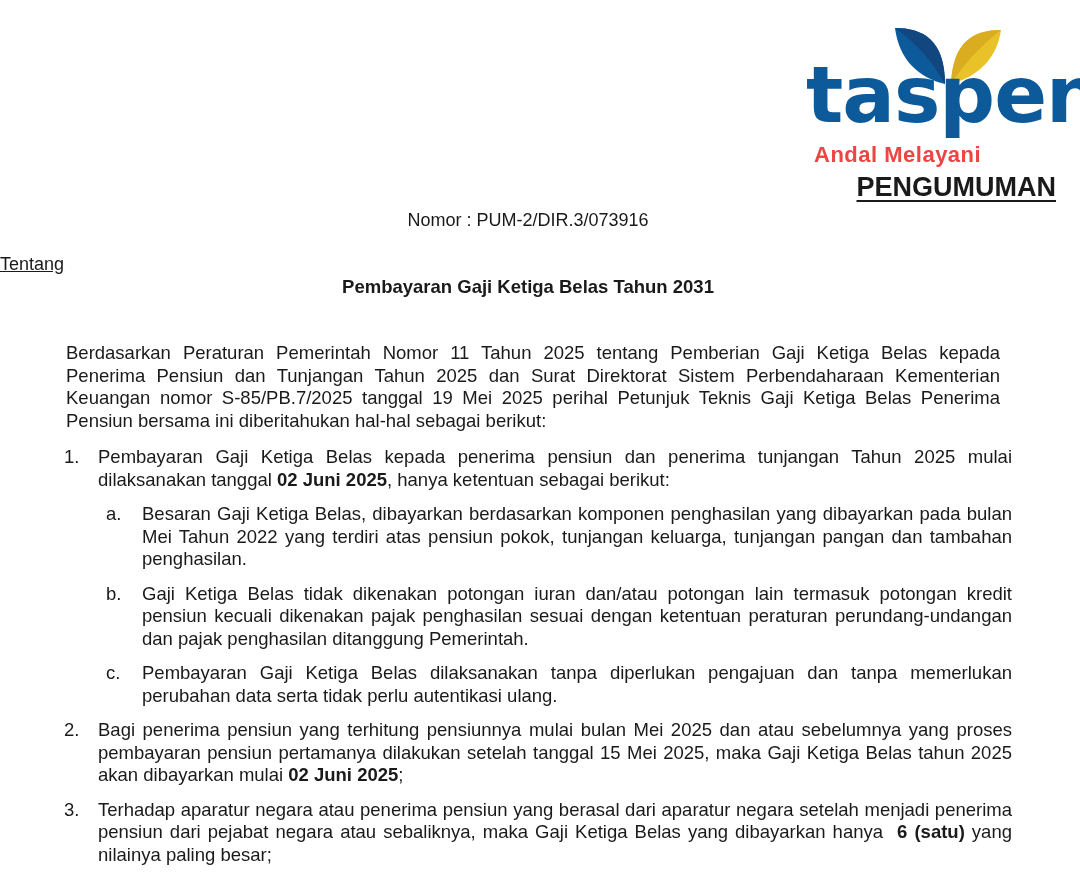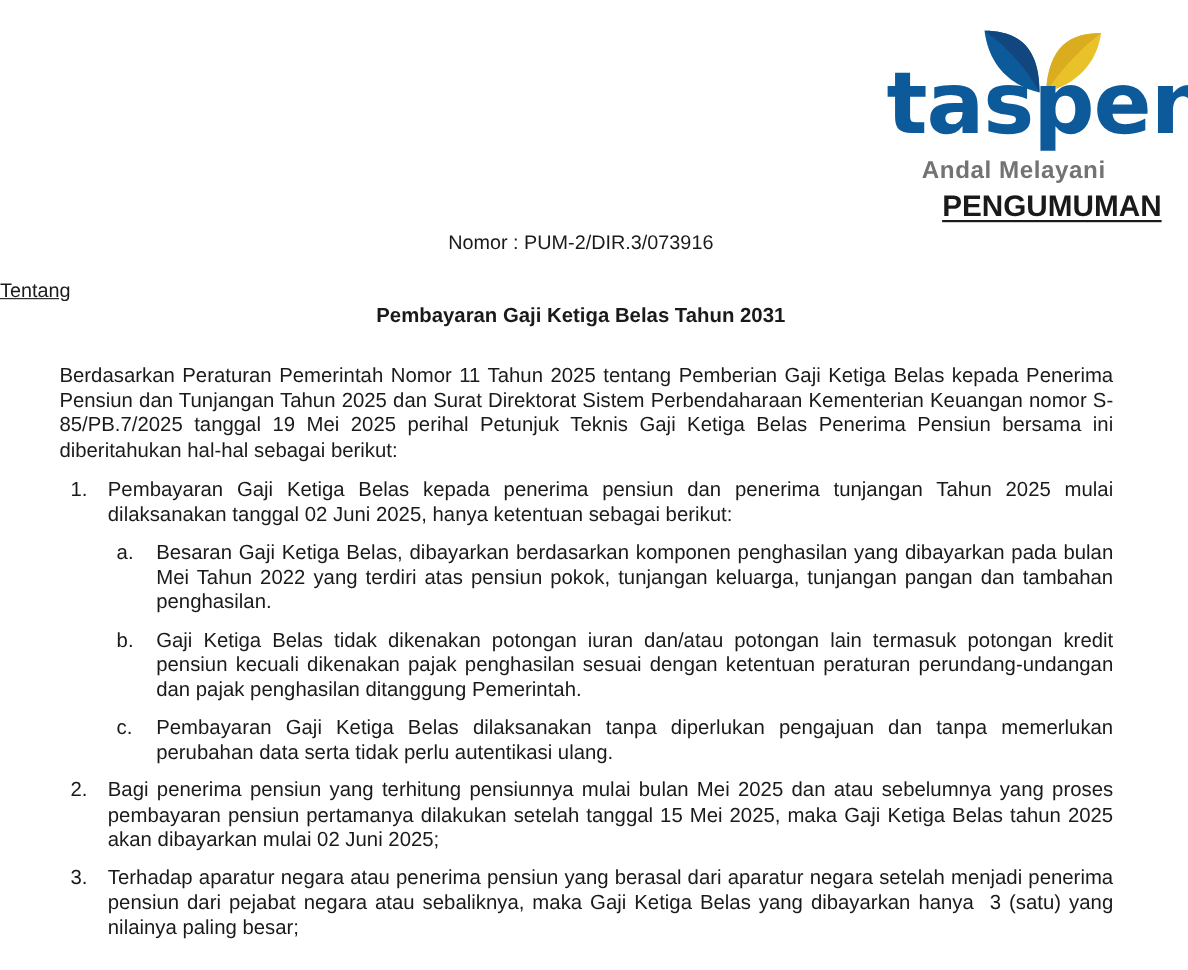--- a/index.html
+++ b/index.html
@@ -10,41 +10,41 @@
   }
   .logo { position: absolute; left: 806px; top: 26px; width: 220px; height: 135px; }
   .logo .leaves { position: absolute; left: 87px; top: 0; width: 110px; height: 60px; }
   .logo .word {
     position: absolute; left: 0; top: 30px; font-size: 78px; font-weight: bold;
     color: #0d5a9a; letter-spacing: -1px; line-height: 1;
     font-family: "DejaVu Sans", sans-serif;
   }
   .logo .tagline {
     position: absolute; left: 8px; top: 116px; font-size: 22px; font-weight: bold;
-    color: #737373; letter-spacing: 0.5px; white-space: nowrap; margin-left: 24px;
+    color: #ef4444; letter-spacing: 0.5px; white-space: nowrap;
   }
   .title {
     position: absolute; left: 0; width: 1056px; top: 172px; text-align: right;
     font-size: 27px; font-weight: bold; text-decoration: underline;
     text-decoration-thickness: 2px; text-underline-offset: 4px;
   }
   .nomor { position: absolute; left: 0; width: 1056px; top: 210px; text-align: center; font-size: 18px; }
   .tentang { position: absolute; left: 0; width: 1056px; top: 254px; text-align: left; font-size: 18px; text-decoration: underline; }
   .subject { position: absolute; left: 0; width: 1056px; top: 276px; text-align: center; font-size: 18.5px; font-weight: bold; }
   .body {
     position: absolute; left: 54px; width: 958px; top: 330px;
     font-size: 18.5px; line-height: 22.5px;
   }
-  .para { text-align: justify; text-align-last: left; margin: 0; }
+  .para { text-align: justify; text-align-last: left; margin: 12px; }
   .item { position: relative; padding-left: 44px; margin-top: 12px; }
   .item .num { position: absolute; left: 10px; top: 0; }
   .sub { position: relative; padding-left: 44px; margin-top: 12px; }
   .sub .letter { position: absolute; left: 8px; top: 0; }
   .justify { text-align: justify; text-align-last: left; }
-  b { font-weight: normal; }
+  b { font-weight: bold; }
 </style>
 </head>
 <body>
 
 <div class="logo">
   <svg class="leaves" viewBox="0 0 110 60">
     <path d="M2 2 C 30 2, 52 14, 52 58 C 26 52, 6 34, 2 2 Z" fill="#0d5a9a"></path>
     <path d="M2 2 C 30 2, 52 14, 52 58 C 40 36, 22 16, 2 2 Z" fill="#12467f"></path>
     <path d="M108 4 C 80 4, 60 16, 58 58 C 86 50, 104 32, 108 4 Z" fill="#e9c22a"></path>
     <path d="M108 4 C 80 4, 60 16, 58 58 C 72 36, 90 18, 108 4 Z" fill="#d9ad1f"></path>
@@ -79,15 +79,15 @@
     </div>
   </div>
 
   <div class="item">
     <span class="num">2.</span>
     <div class="justify"><span>Bagi penerima pensiun yang terhitung pensiunnya mulai bulan Mei 2025 dan atau sebelumnya yang proses pembayaran pensiun pertamanya dilakukan setelah tanggal 15 Mei 2025, maka Gaji Ketiga Belas tahun 2025 akan dibayarkan mulai </span><b>02 Juni 2025</b><span>;</span></div>
   </div>
 
   <div class="item">
     <span class="num">3.</span>
-    <div class="justify"><span style="white-space:pre-wrap;">Terhadap aparatur negara atau penerima pensiun yang berasal dari aparatur negara setelah menjadi penerima pensiun dari pejabat negara atau sebaliknya, maka Gaji Ketiga Belas yang dibayarkan hanya  </span><b>3 (satu)</b><span> yang nilainya paling besar;</span></div>
+    <div class="justify"><span style="white-space:pre-wrap;">Terhadap aparatur negara atau penerima pensiun yang berasal dari aparatur negara setelah menjadi penerima pensiun dari pejabat negara atau sebaliknya, maka Gaji Ketiga Belas yang dibayarkan hanya  </span><b>6 (satu)</b><span> yang nilainya paling besar;</span></div>
   </div>
 </div>
 
 </body></html>

